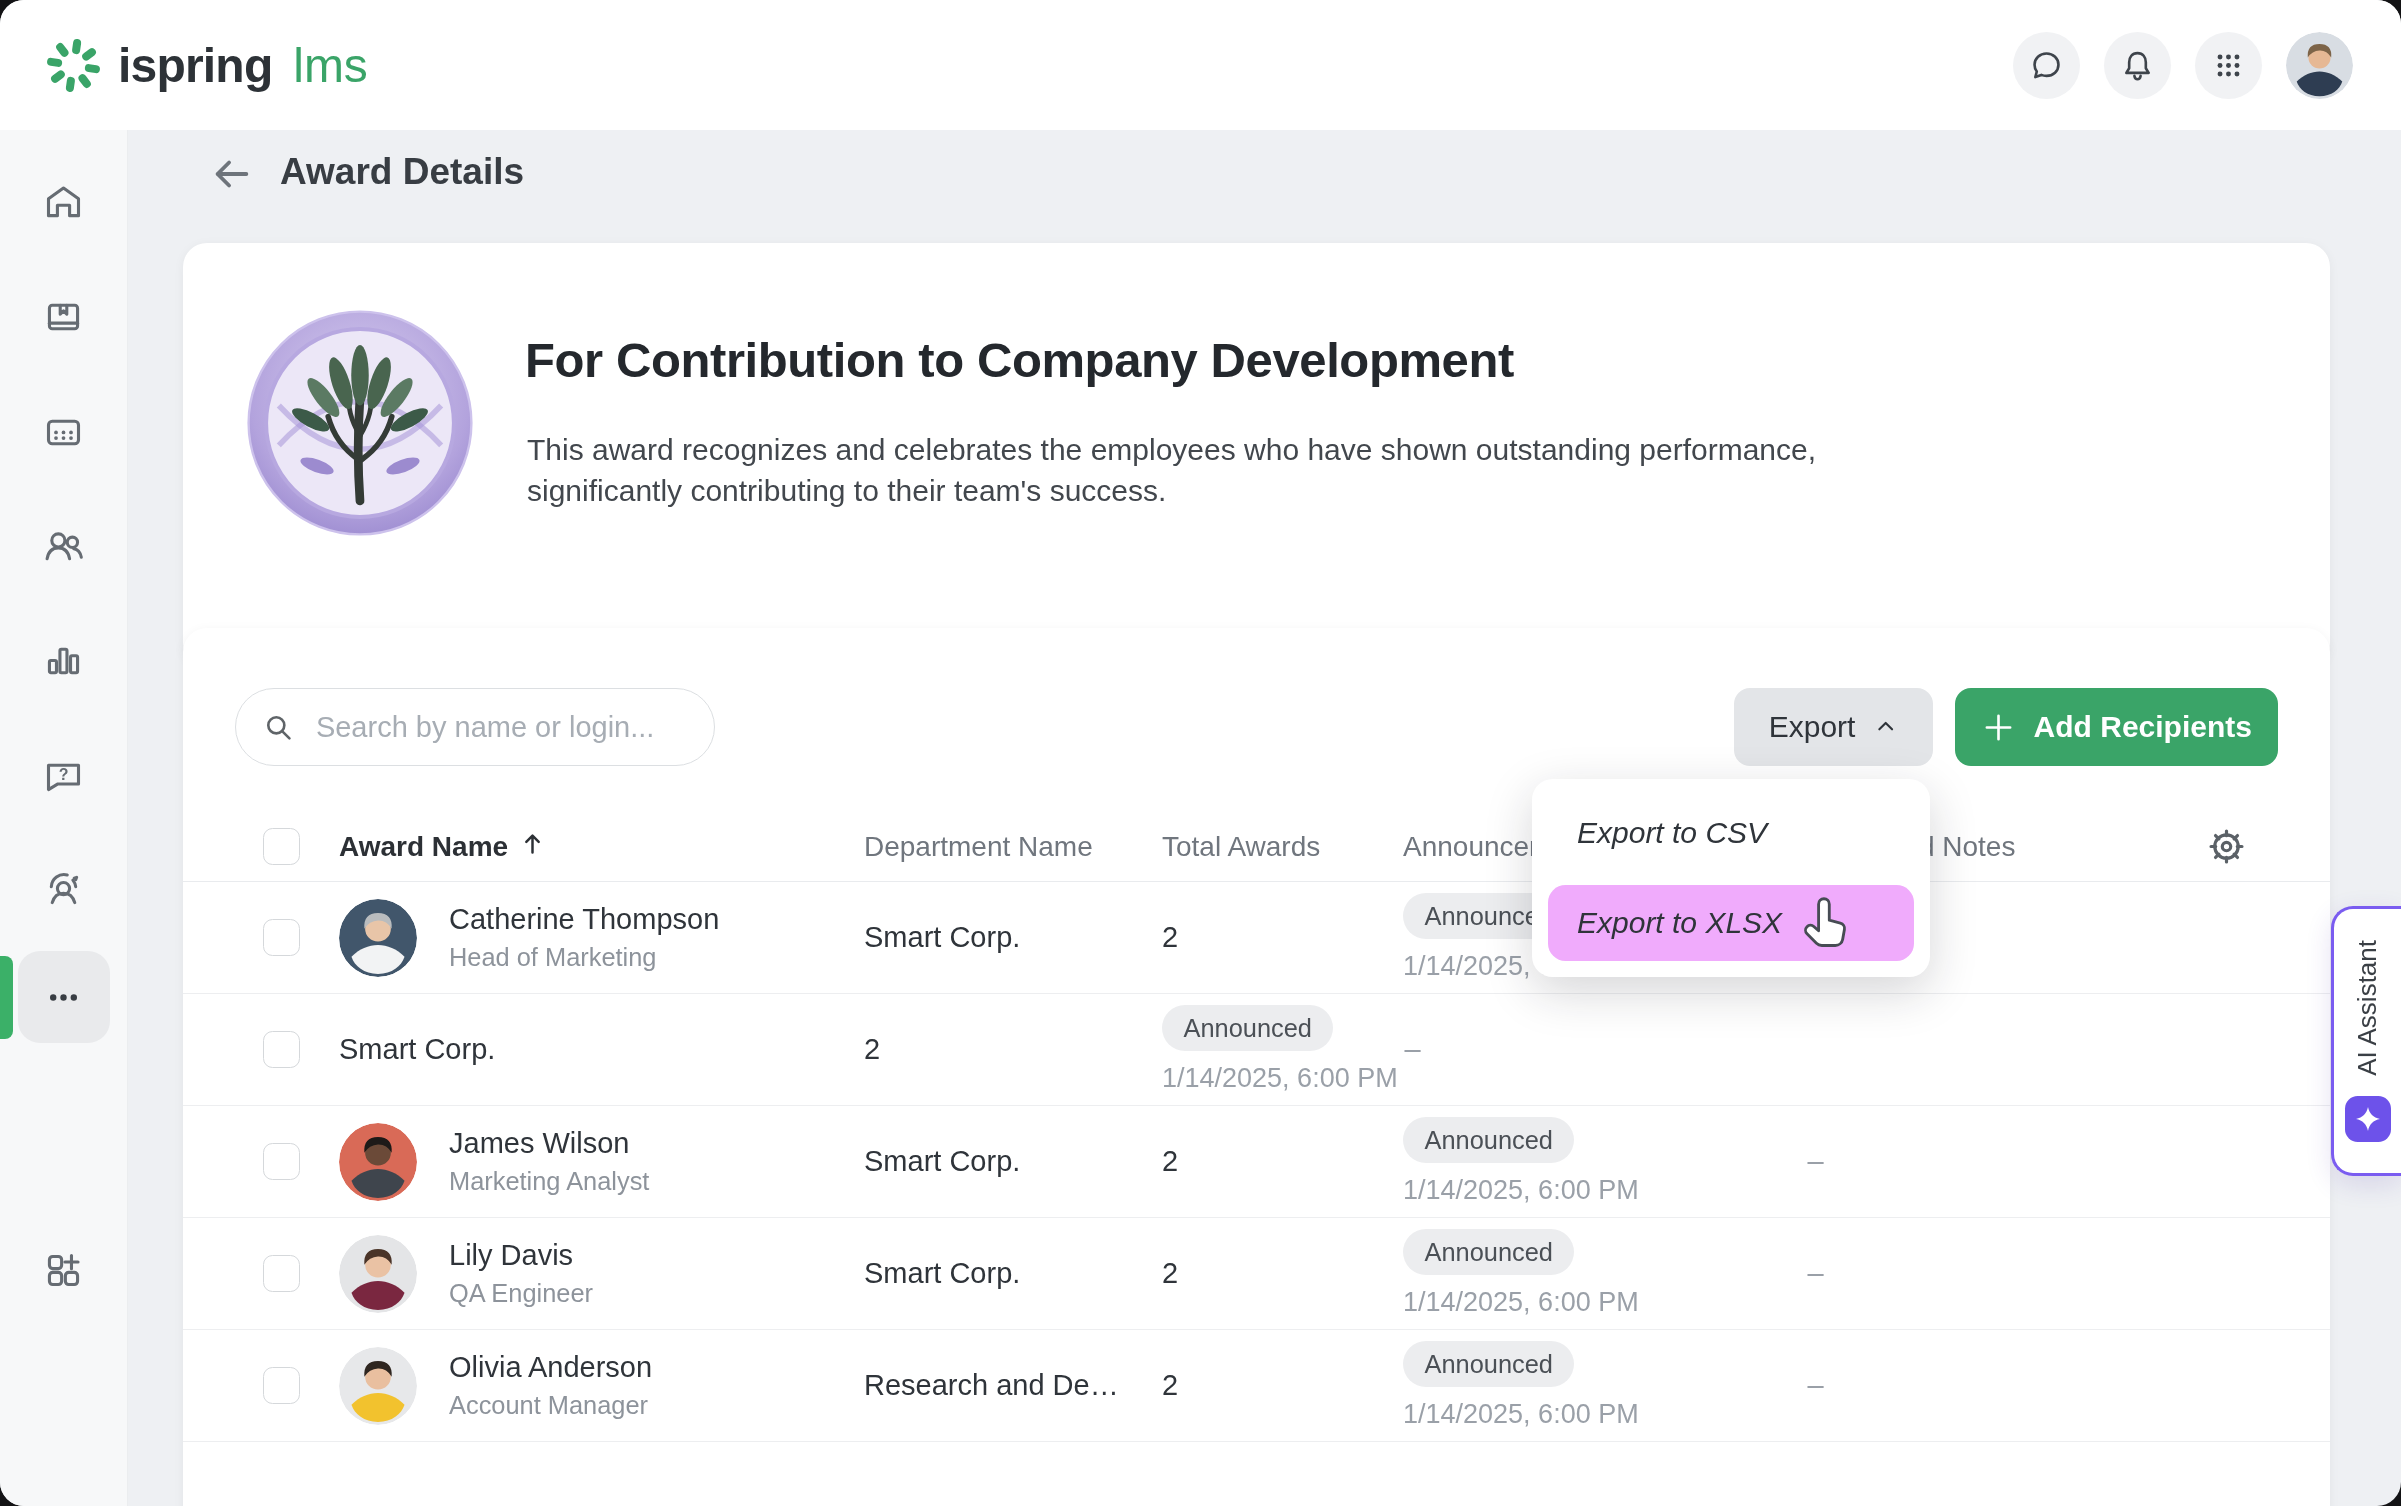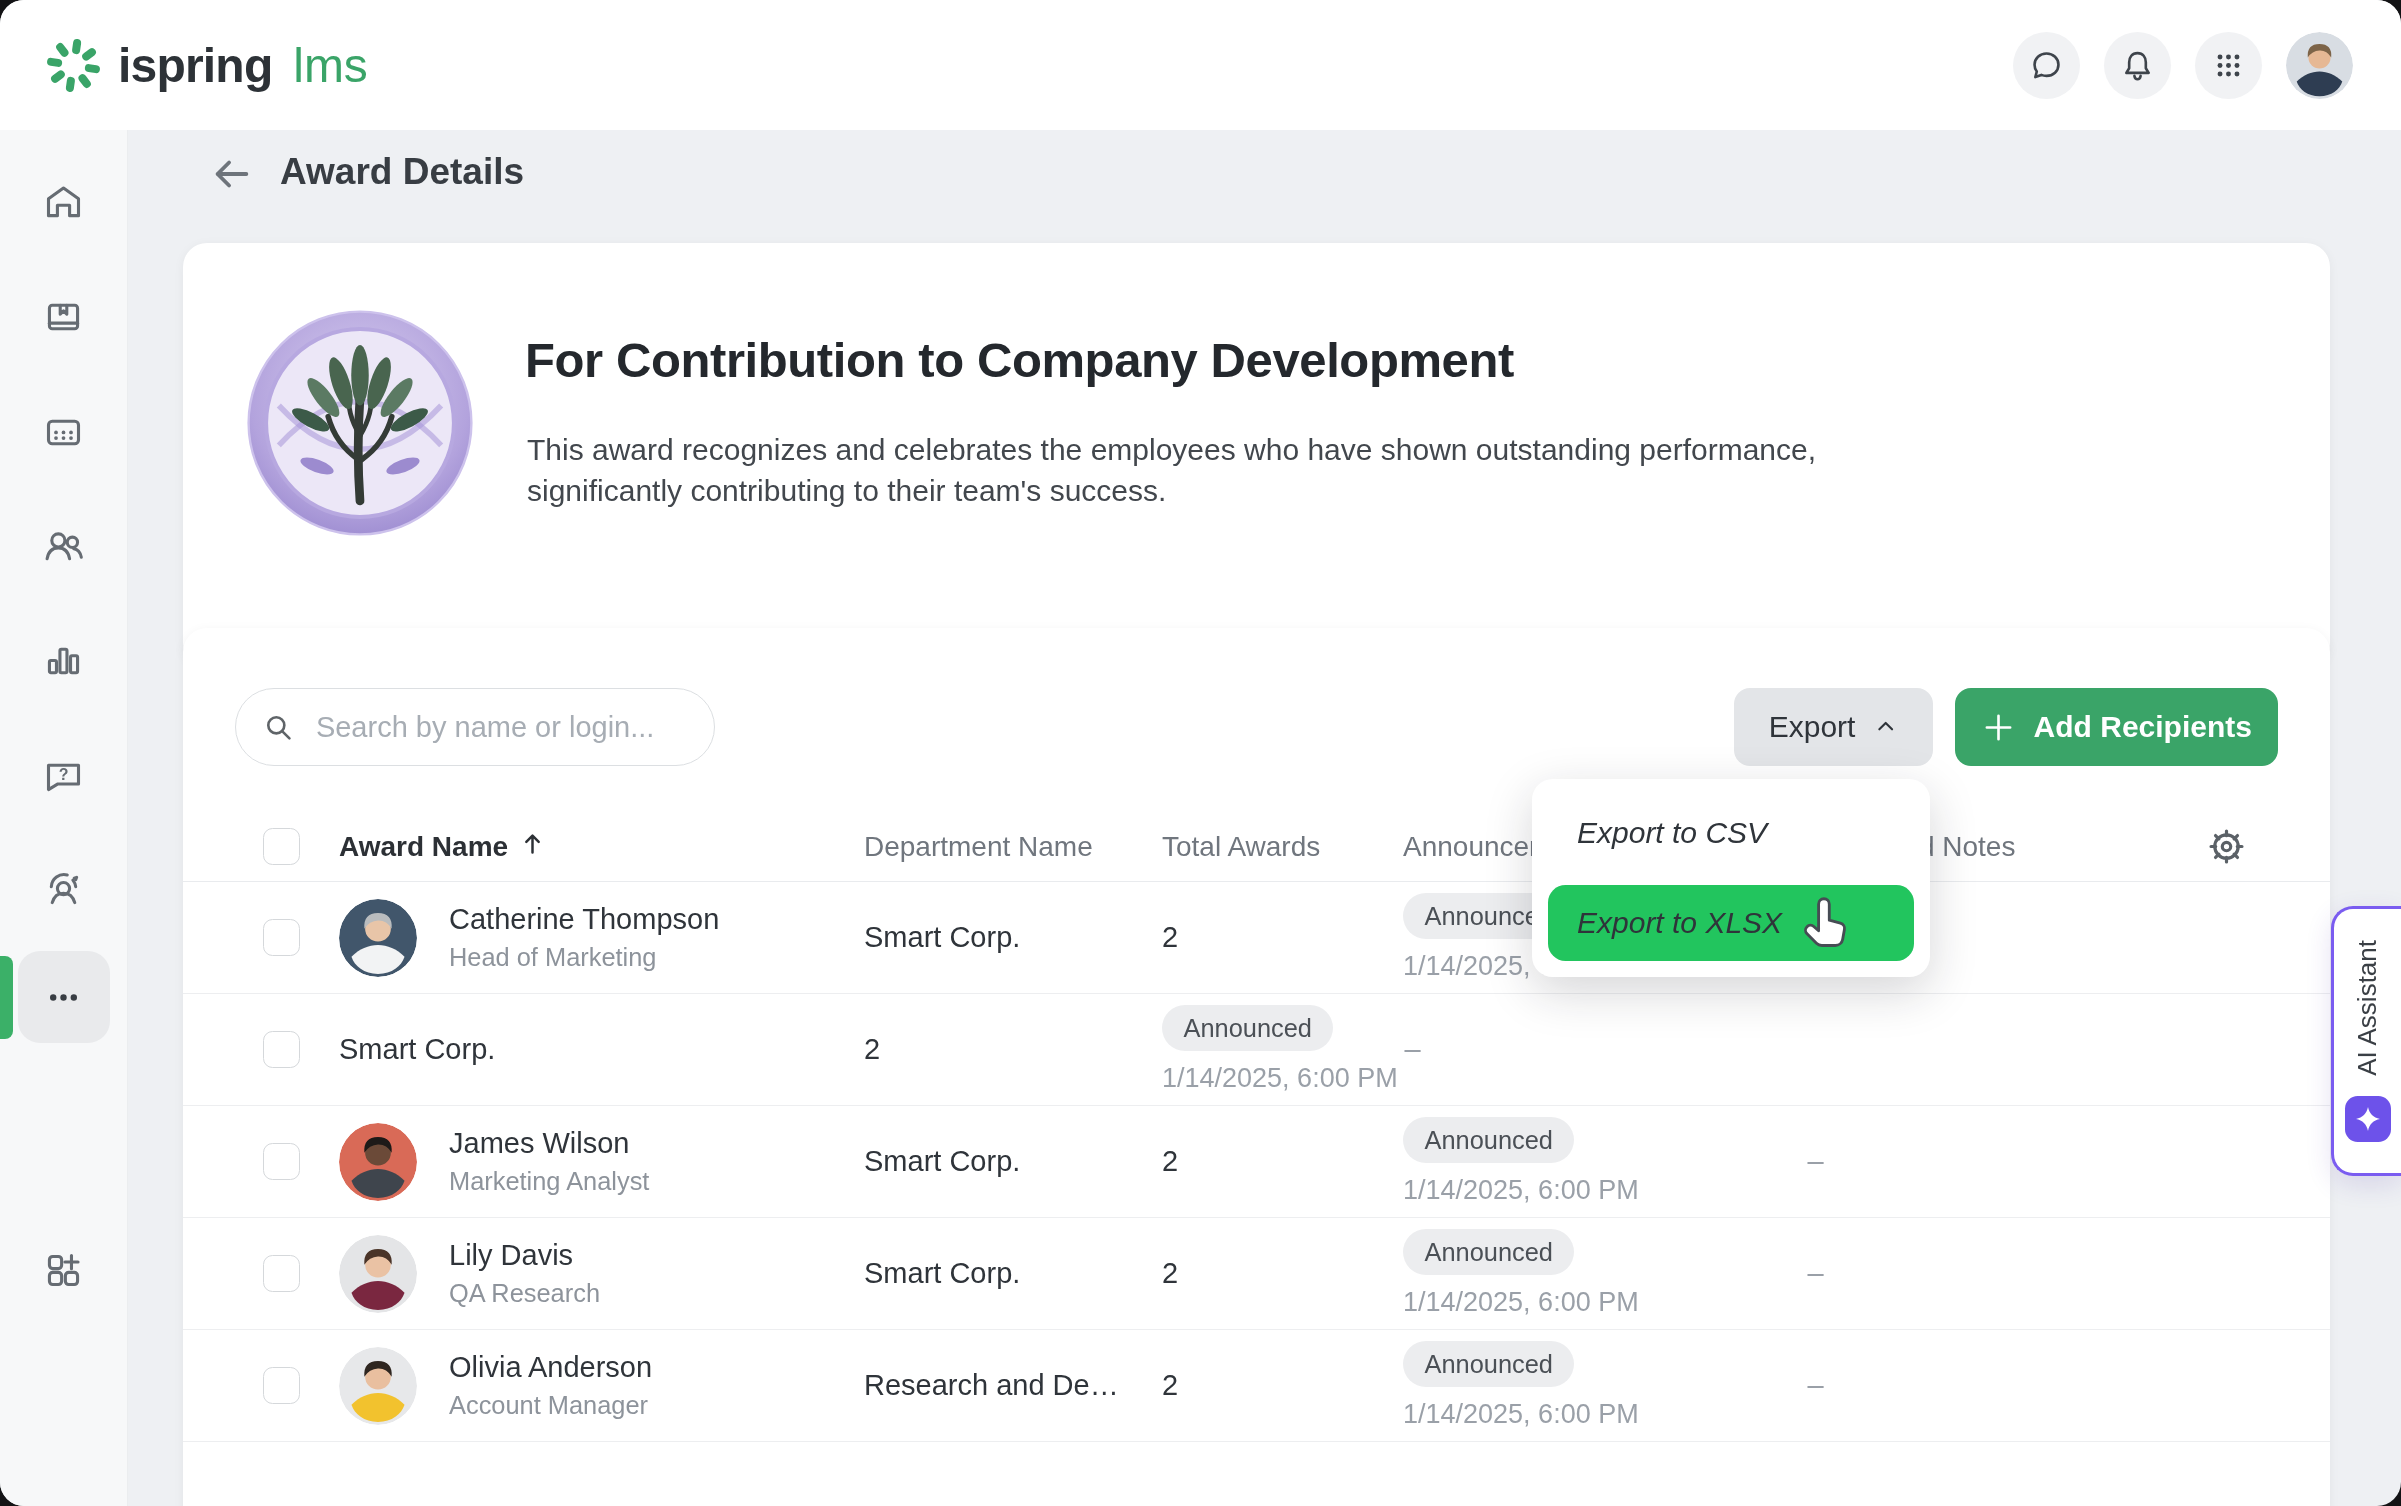--- a/index.html
+++ b/index.html
@@ -75,21 +75,21 @@
   .status-pill{background:#ecedef;border-radius:24px;height:46px;padding:0 21.5px;display:inline-flex;align-items:center;
                font-size:25.4px;color:#4b5056;width:max-content;}
   .adate{font-size:27px;color:#9aa0a8;white-space:nowrap;}
   .notes{font-size:29px;color:#9aa0a8;padding-left:1.6px;}
 
   
   .dropdown{position:absolute;left:1532px;top:779px;width:398px;background:#fff;border-radius:20.7px;padding:16px;box-sizing:border-box;
             box-shadow:0 14.3px 48px rgba(25,30,40,.18);z-index:30;}
   .dd-item{height:76px;border-radius:17.5px;display:flex;align-items:center;padding:0 29px;font-size:30px;color:#2f343a;cursor:pointer;font-style:italic;}
   .dd-item + .dd-item{margin-top:14.3px;}
-  .dd-item.hovered{background:#22c55e;}
+  .dd-item.hovered{background:#f0abfc;}
 
   .cursor{position:absolute;left:1799px;top:897px;width:57px;height:57px;z-index:40;pointer-events:none;}
 
   
   .ai-tab{position:absolute;right:0;top:906px;width:70px;height:270px;background:#fff;border:3.2px solid #7a5cf0;border-right:none;
           border-radius:22px 0 0 22px;box-shadow:0 8px 27px rgba(70,45,170,.14);z-index:25;
           display:flex;flex-direction:column;align-items:center;justify-content:center;gap:20.7px;cursor:pointer;box-sizing:border-box;}
   .ai-label{writing-mode:vertical-rl;transform:rotate(180deg);font-size:26px;color:#3a3f45;}
   .ai-icon{width:46px;height:46px;border-radius:12.7px;background:#6d52ea;display:flex;align-items:center;justify-content:center;flex:0 0 auto;}
   .ai-icon svg{width:32px;height:32px;}
@@ -425,21 +425,21 @@
       <span class="avatar">
               <svg viewBox="0 0 100 100">
                 <circle cx="50" cy="50" r="50" fill="#e4e5e7"></circle>
                 <path d="M50 96 C32 96 20 86 16 74 C26 64 38 59 50 59 C62 59 74 64 84 74 C80 86 68 96 50 96 Z" fill="#7a2740"></path>
                 <circle cx="50" cy="38" r="16.5" fill="#eac2a4"></circle>
                 <path d="M32.5 38 Q31 18 50 18 Q69 18 67.5 38 Q61 27 50 27.5 Q39 28 32.5 38 Z" fill="#4a3428"></path>
               </svg>
             </span>
       <span class="ucol">
         <span class="uname">Lily Davis</span>
-        <span class="urole">QA Research</span>
+        <span class="urole">QA Engineer</span>
       </span>
     </div>
     <div class="dept">Smart Corp.</div>
     <div class="total">2</div>
     <div class="cell-announce">
       <span class="status-pill">Announced</span>
       <span class="adate">1/14/2025, 6:00 PM</span>
     </div>
     <div class="notes">–</div>
     <div></div>

